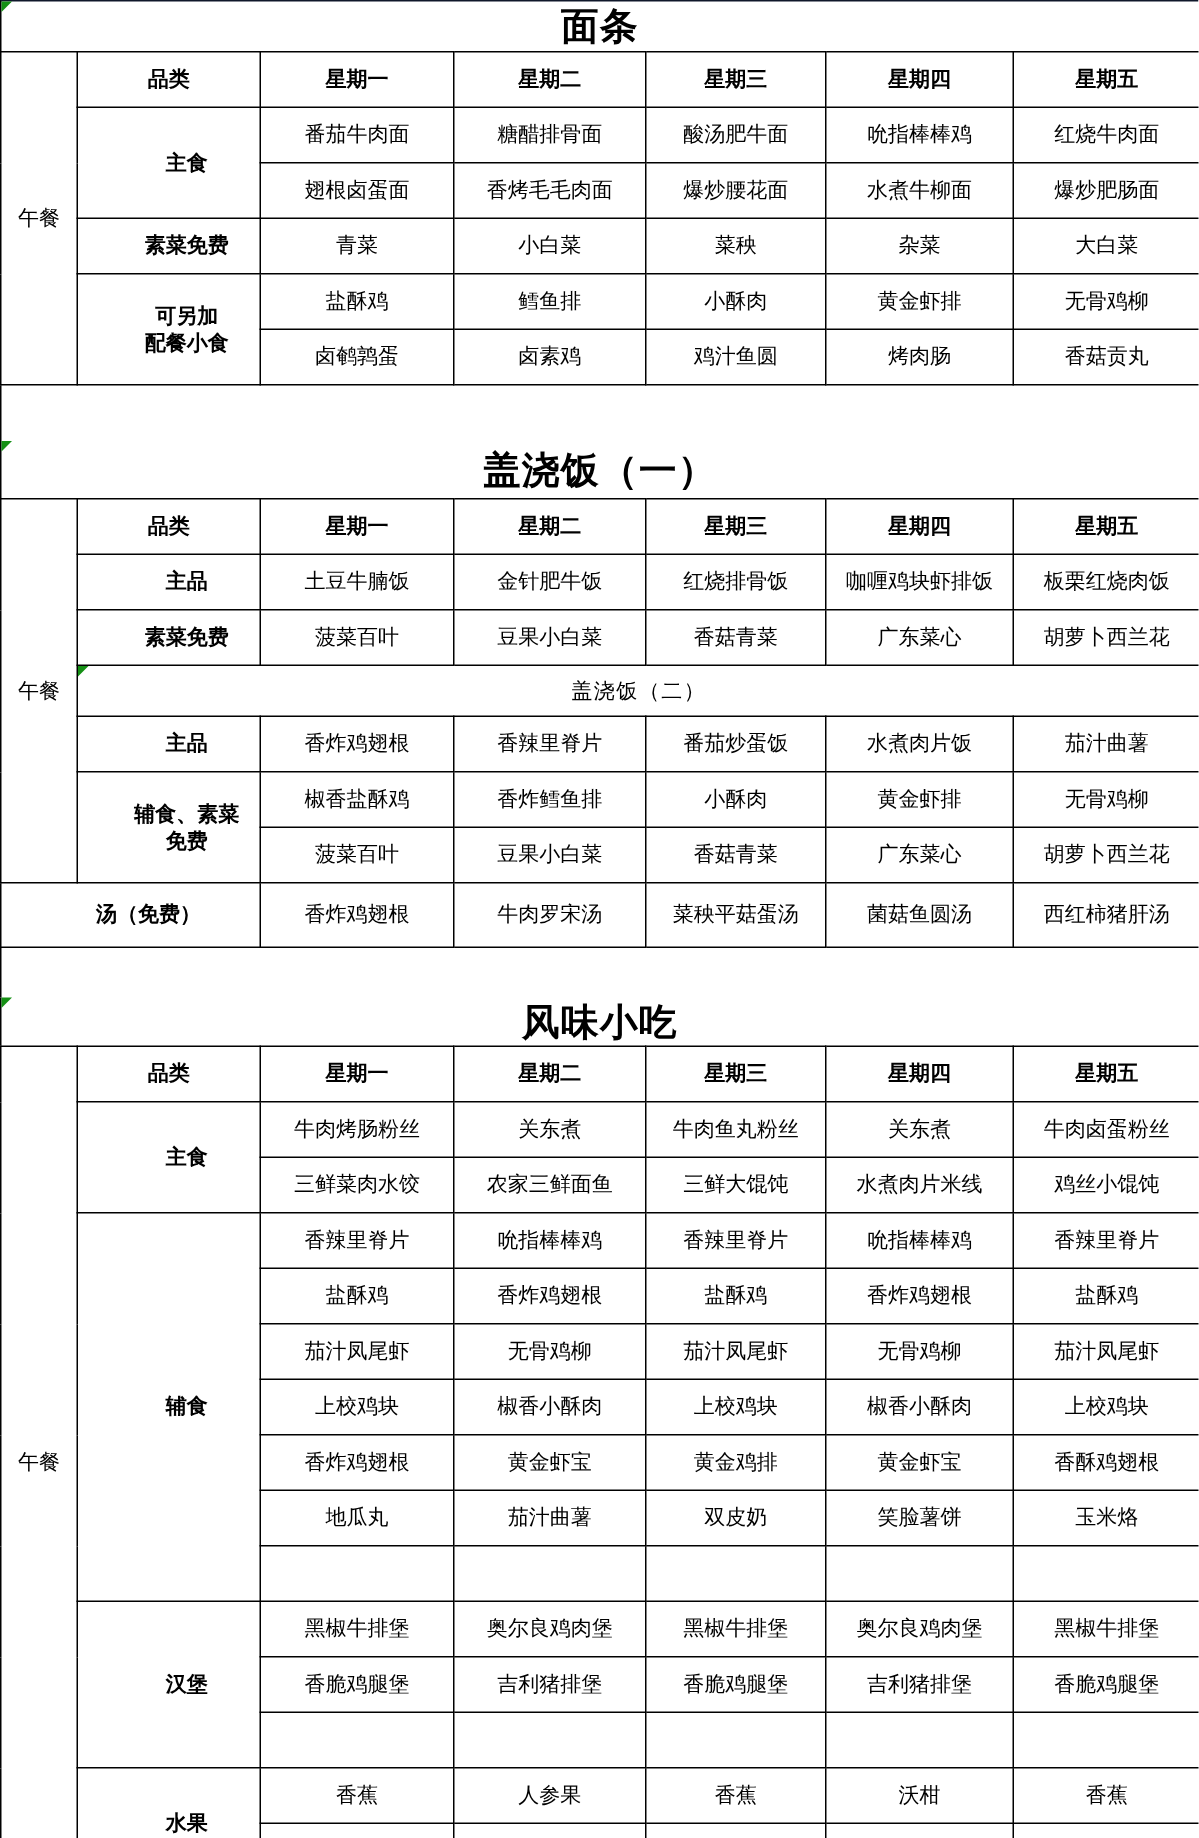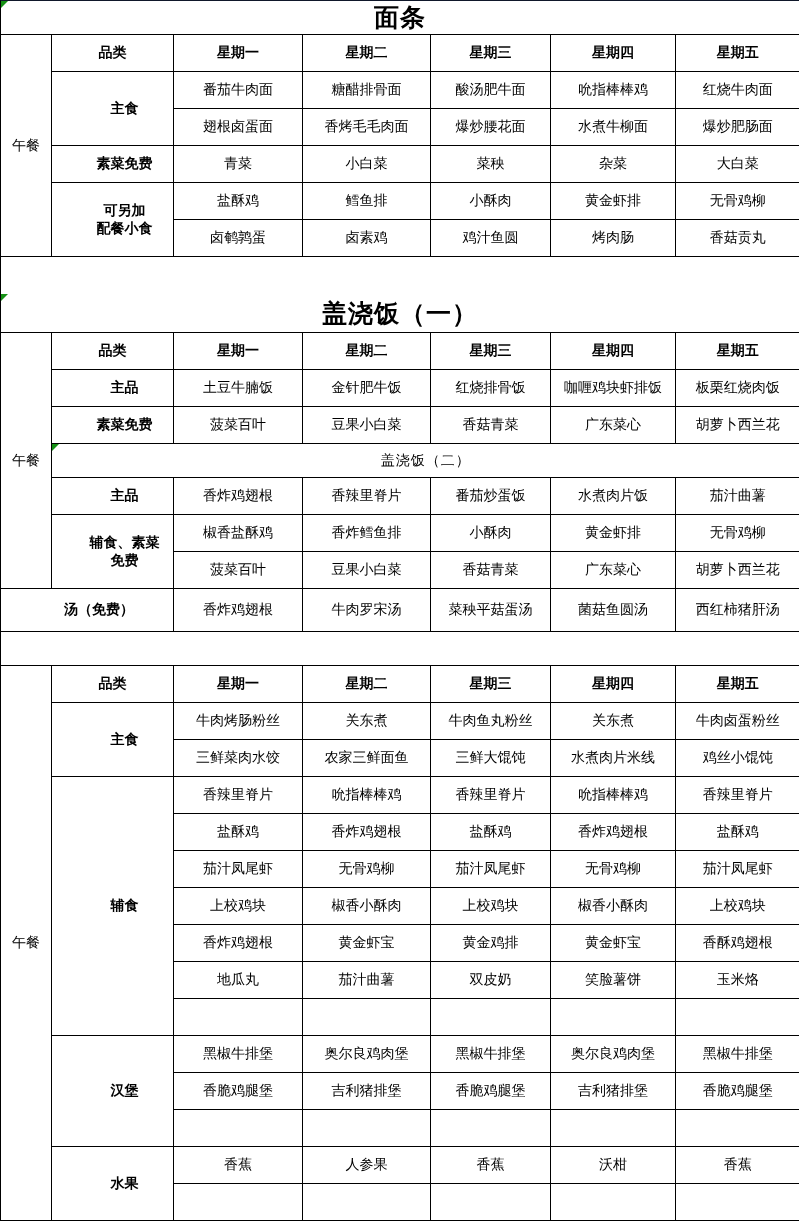--- a/index.html
+++ b/index.html
@@ -185,20 +185,24 @@
           </td>
           <td class="item-cell">香炸鸡翅根</td>
           <td class="item-cell">牛肉罗宋汤</td>
           <td class="item-cell">菜秧平菇蛋汤</td>
           <td class="item-cell">菌菇鱼圆汤</td>
           <td class="item-cell">西红柿猪肝汤</td>
         </tr>
       </tbody>
     </table>
     <div class="gap gap-h33"></div>
+    <div class="title-bar tb-h32">
+      <span class="corner-flag"></span>
+      <span>风味小吃</span>
+    </div>
     <table class="menu-table">
       <colgroup>
         <col style="width: 51px;">
         <col style="width: 122px;">
         <col style="width: 129px;">
         <col style="width: 128px;">
         <col style="width: 120px;">
         <col style="width: 125px;">
         <col style="width: 124px;">
       </colgroup>

